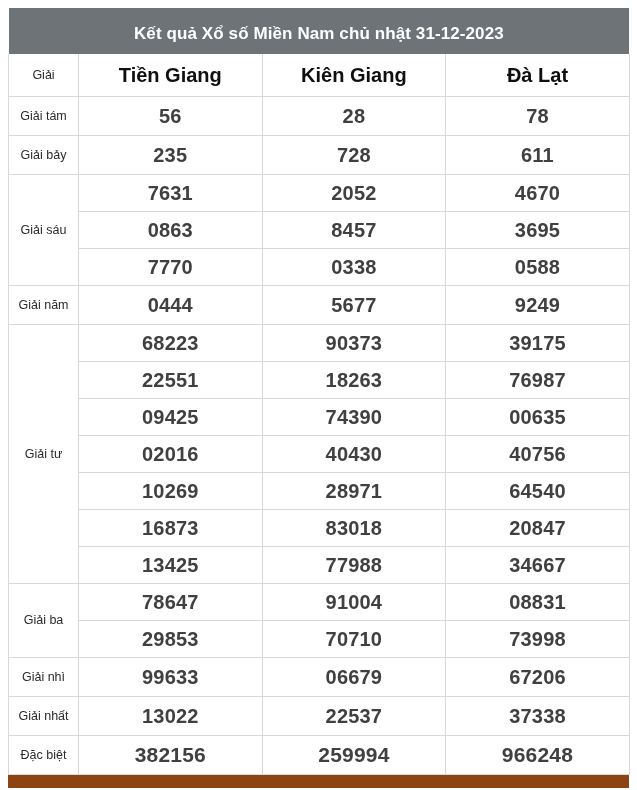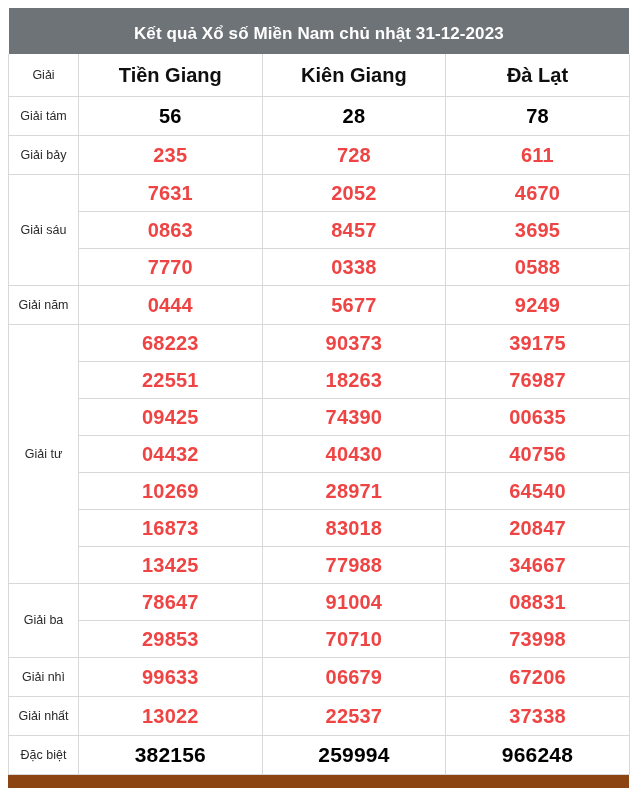--- a/index.html
+++ b/index.html
@@ -73,26 +73,26 @@
   }
   td.lbl {
     font-size: 12.5px;
     color: #2a2a2a;
     text-align: center;
     line-height: 1.2;
   }
   td.num {
     font-size: 20px;
     font-weight: bold;
-    color: #ef4444;
+    color: #404040;
     letter-spacing: 0.2px;
   }
   tr.r-h36 td { height: 36px; }
   tr.r-h38 td { height: 38px; }
-  td.num.red { color: #000000; }
+  td.num.red { color: #404040; }
   td.num.red.big { font-size: 21px; }
 
   .bottom-bar {
     position: absolute;
     left: 8px;
     top: 775px;
     width: 621px;
     height: 13px;
     background: #8c4412;
   }
@@ -166,21 +166,21 @@
             <td class="num">22551</td>
             <td class="num">18263</td>
             <td class="num">76987</td>
           </tr>
           <tr class="r-h36">
             <td class="num">09425</td>
             <td class="num">74390</td>
             <td class="num">00635</td>
           </tr>
           <tr class="r-h36">
-            <td class="num">04432</td>
+            <td class="num">02016</td>
             <td class="num">40430</td>
             <td class="num">40756</td>
           </tr>
           <tr class="r-h36">
             <td class="num">10269</td>
             <td class="num">28971</td>
             <td class="num">64540</td>
           </tr>
           <tr class="r-h36">
             <td class="num">16873</td>

